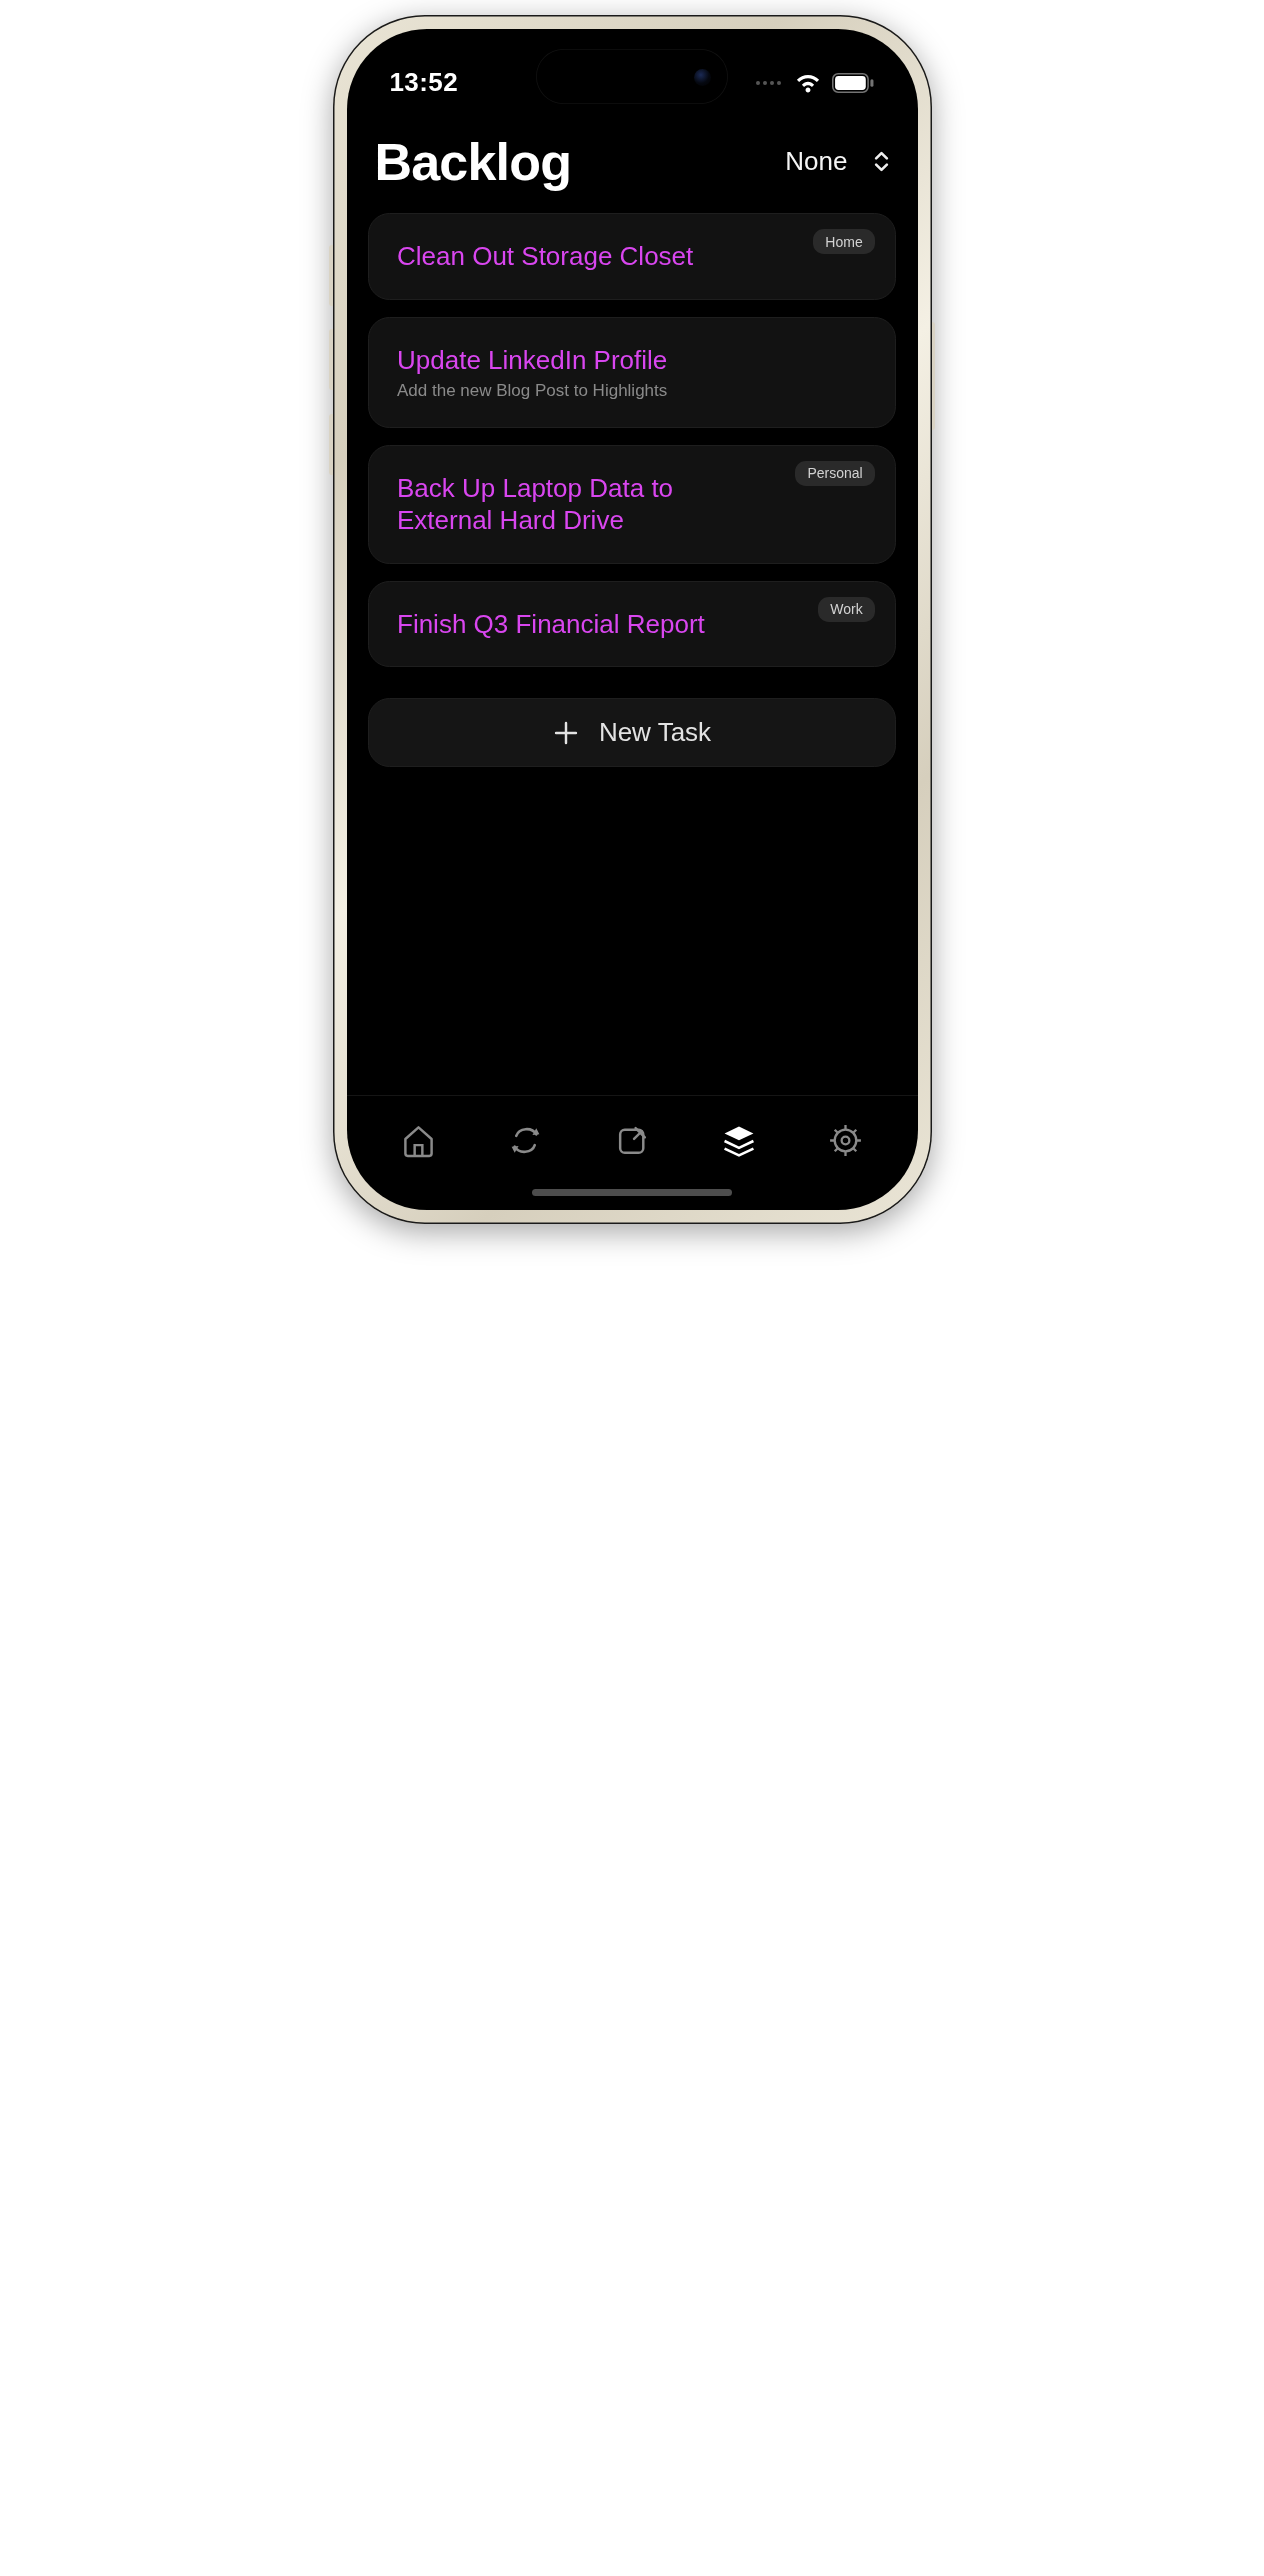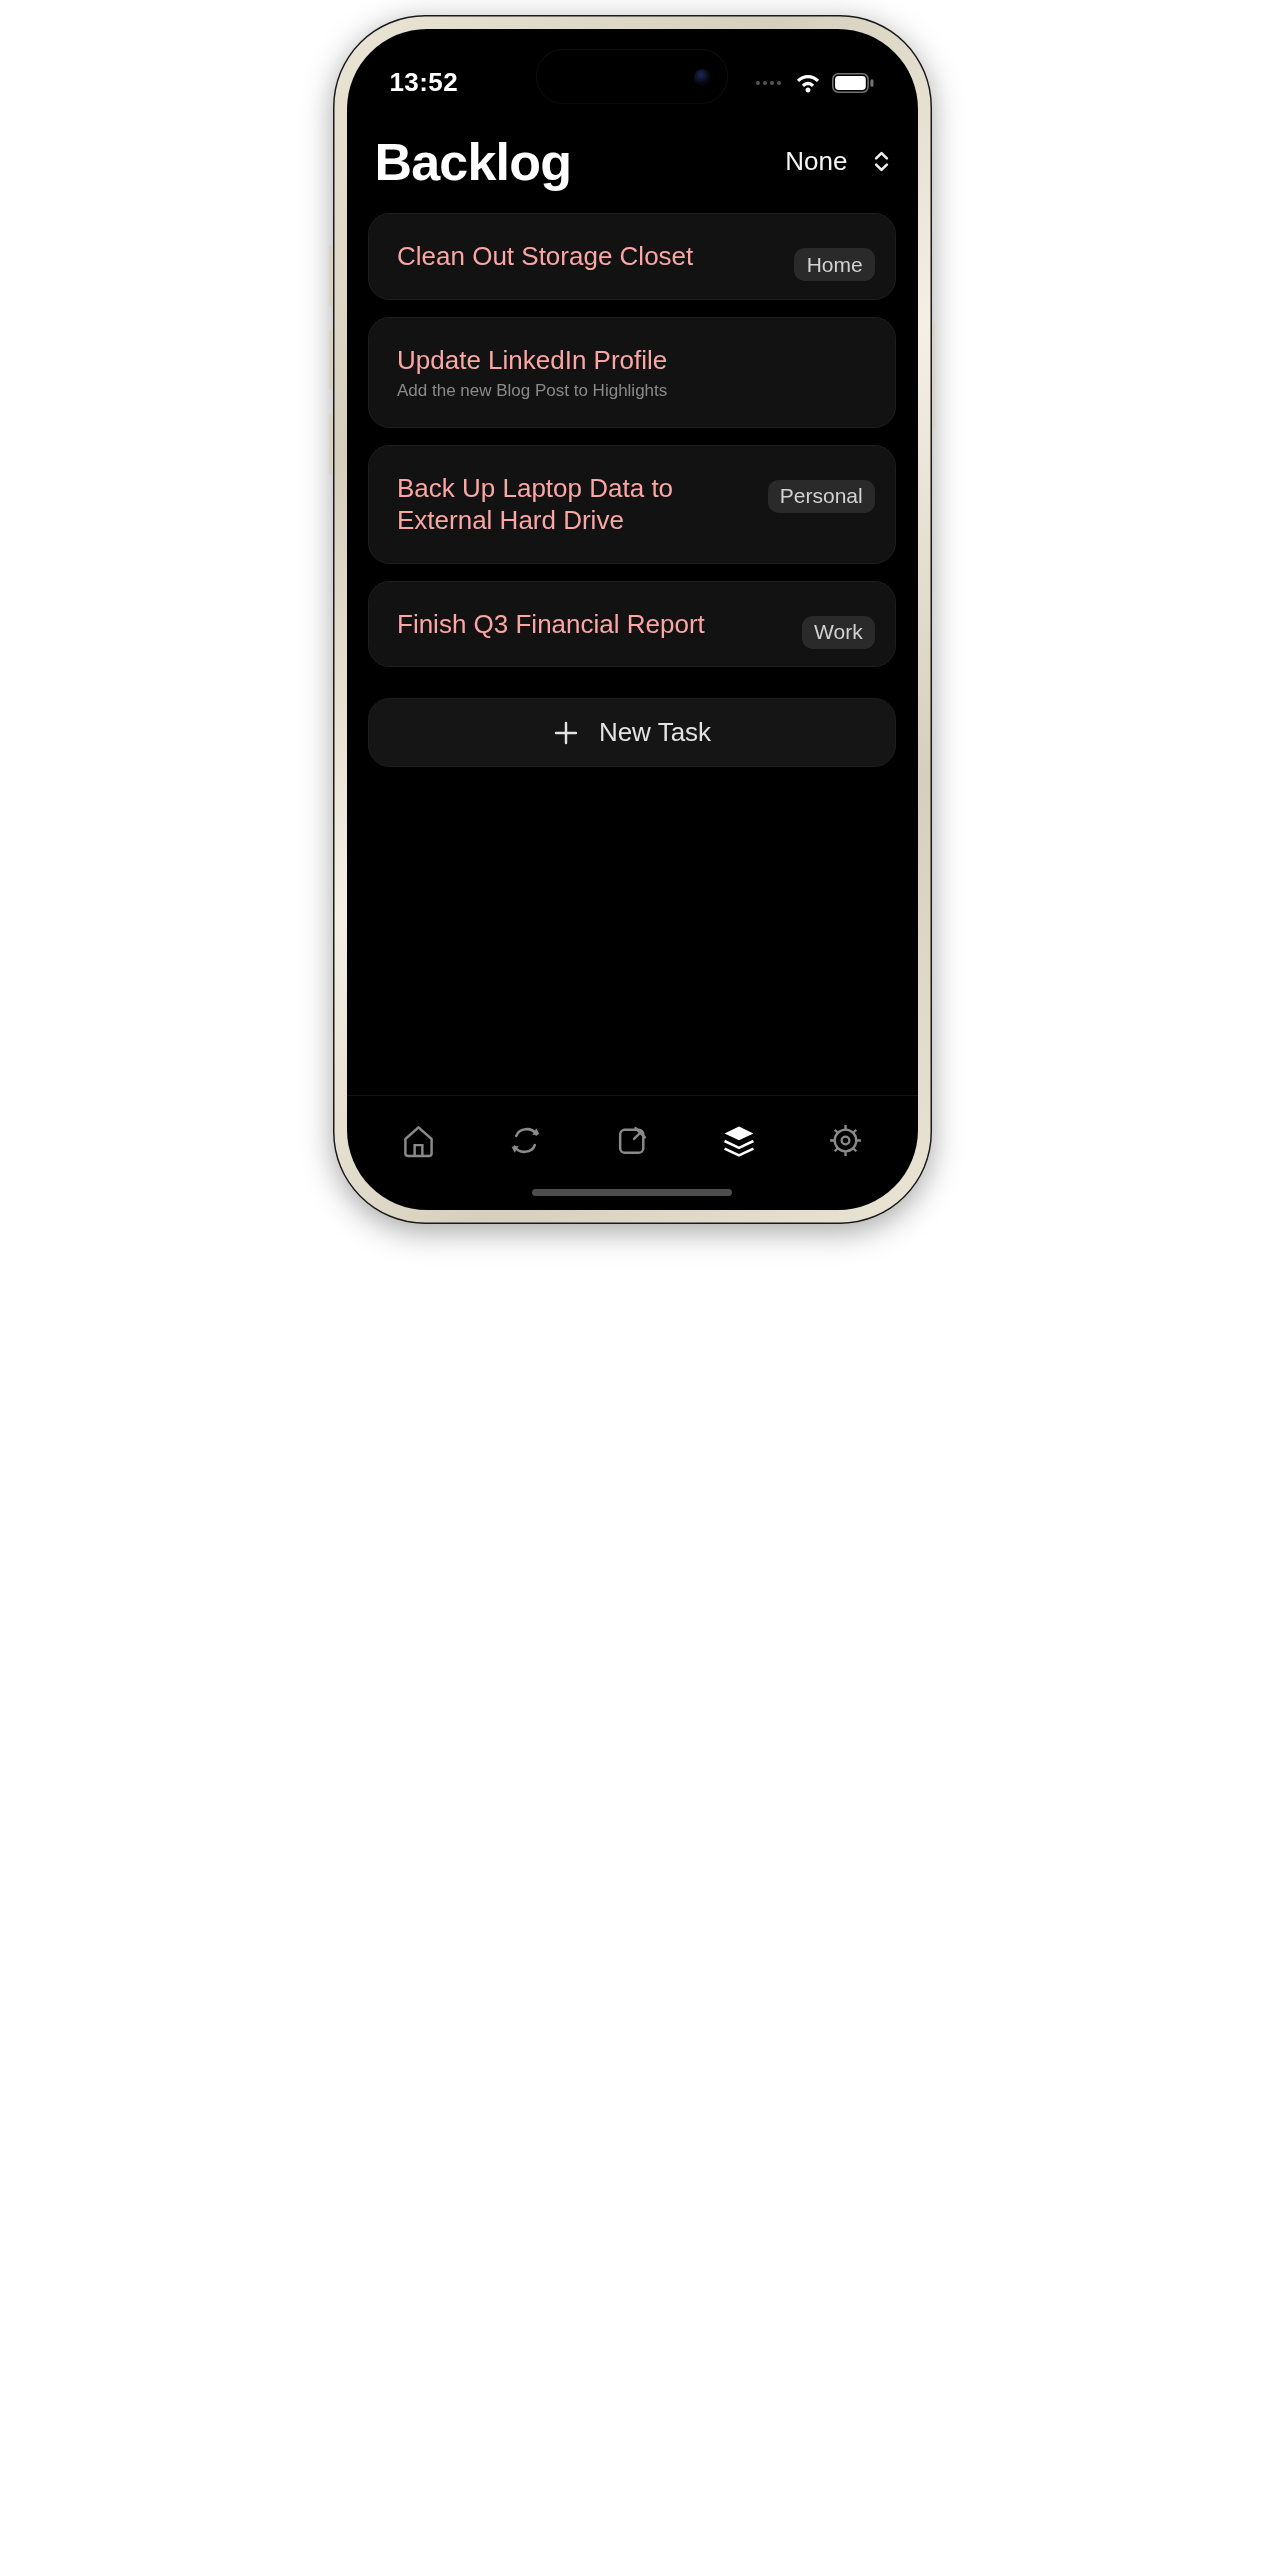--- a/index.html
+++ b/index.html
@@ -132,39 +132,39 @@
     border:0.8px solid #1e1e1e;
     border-radius:21.5px;
     padding:26px 28px;
     position:relative;
     display:flex;
     flex-direction:column;
     justify-content:center;
     min-height:84px;
   }
   .card-title{
-    color:#fca5a5;
+    color:#d946ef;
     font-size:26px;
     font-weight:500;
     line-height:1.25;
     padding-right:100px;
   }
   .card-sub{
     color:#8a8a8a;
     font-size:17px;
     margin-top:4.6px;
     padding-right:100px;
   }
   .tag{
     position:absolute;
-    top:34px;
+    top:15px;
     right:20px;
     background:#2a2a2a;
     color:#d2d2d2;
-    font-size:21px;
+    font-size:14px;
     font-weight:500;
     padding:4.6px 12.3px;
     border-radius:10.8px;
   }
   .new-task{
     margin-top:14px;
     background:#151515;
     border:0.8px solid #1e1e1e;
     border-radius:21.5px;
     height:69px;

